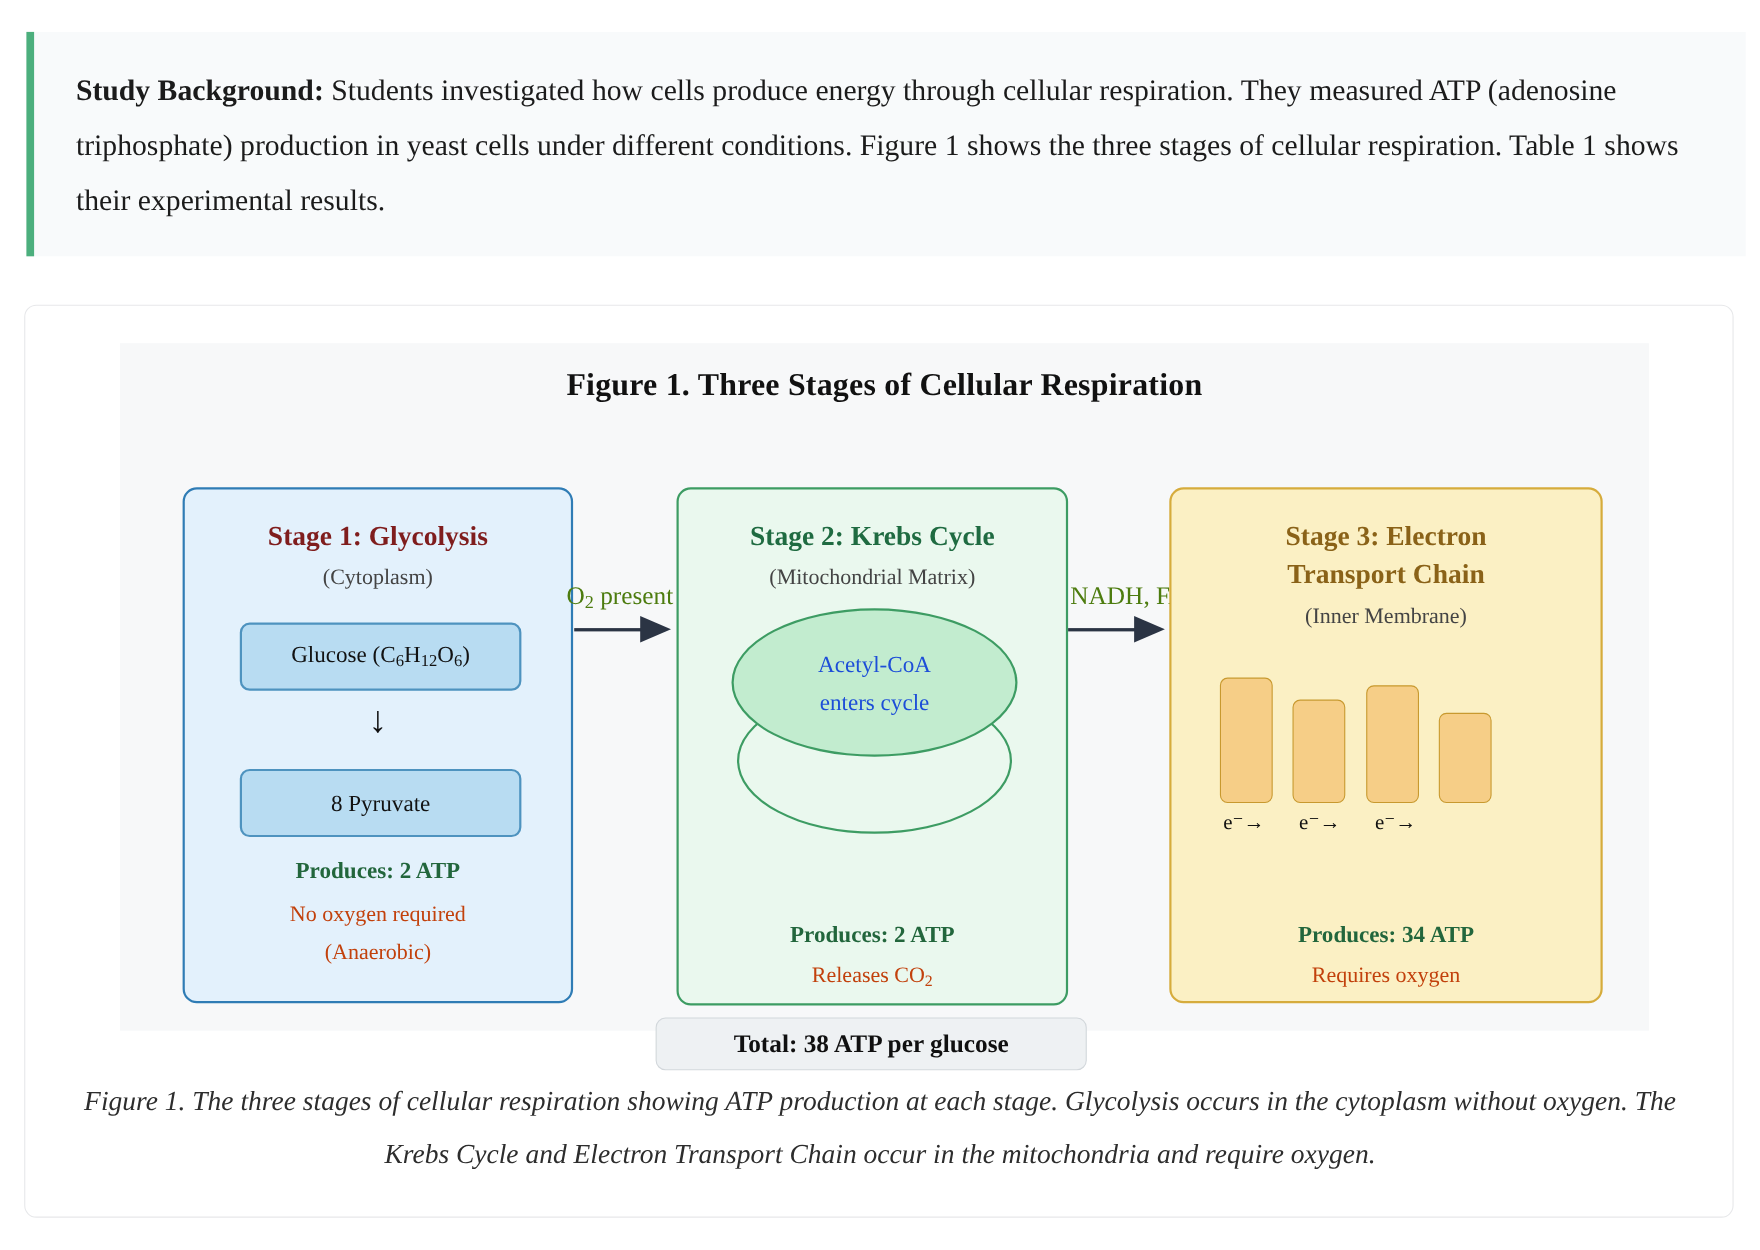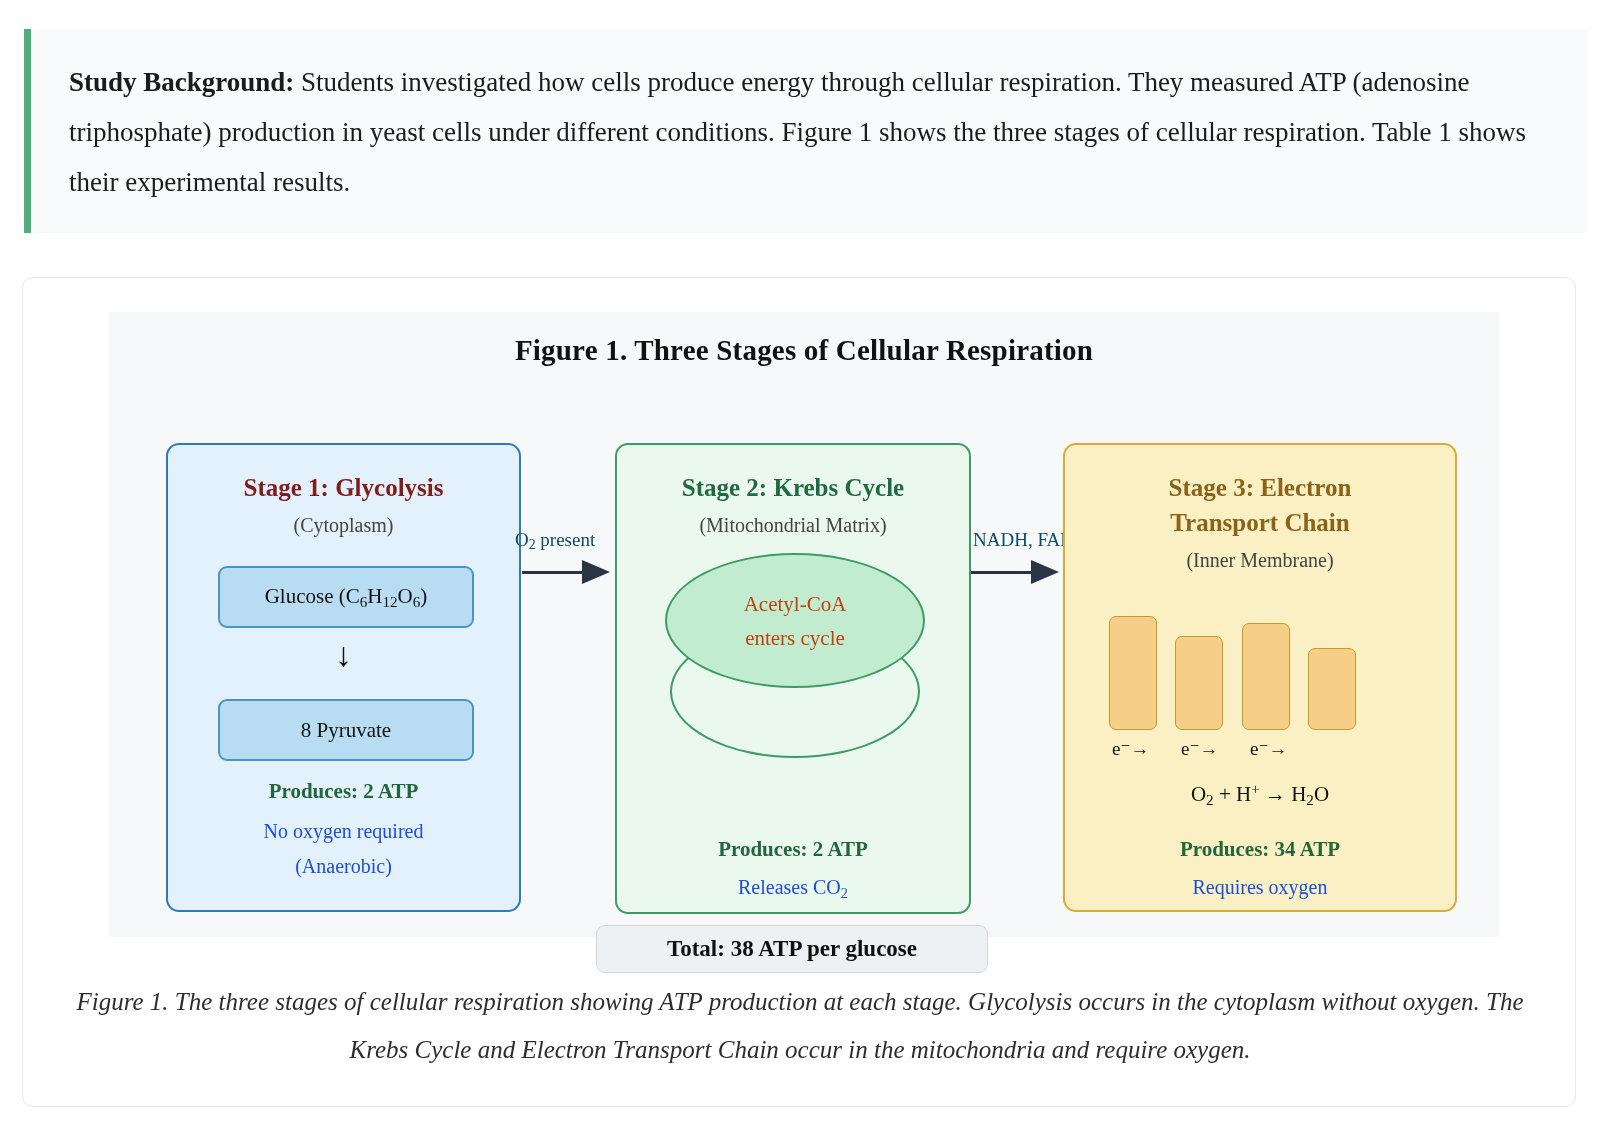--- a/index.html
+++ b/index.html
@@ -184,21 +184,21 @@
   .stage1 .produces { top: 334px; }
   .stage2 .produces { top: 392px; }
   .stage3 .produces { top: 392px; }
 
   .note {
     position: absolute;
     left: 0;
     width: 100%;
     text-align: center;
     font-size: 20px;
-    color: #1d4ed8;
+    color: #c2410c;
   }
   .stage1 .note-a { top: 375px; }
   .stage1 .note-b { top: 410px; }
   .stage2 .note-a { top: 431px; }
   .stage3 .note-a { top: 431px; }
 
   
   .mito-wrap {
     position: absolute;
     left: 0;
@@ -228,21 +228,21 @@
     background: #c2eccf;
     box-sizing: border-box;
     display: flex;
     flex-direction: column;
     align-items: center;
     justify-content: center;
     gap: 4px;
   }
   .mito-inner span {
     font-size: 21px;
-    color: #c2410c;
+    color: #1d4ed8;
     line-height: 30px;
   }
 
   
   .etc-wrap {
     position: absolute;
     left: 0;
     top: 145px;
     width: 100%;
     height: 140px;
@@ -311,22 +311,22 @@
     border-top: 12px solid transparent;
     border-bottom: 12px solid transparent;
     border-left: 28px solid #2b3444;
   }
   .conn1 .conn-head { left: 60px; }
   .conn2 .conn-head { left: 60px; }
 
   .conn-label {
     position: absolute;
     top: -25px;
-    font-size: 19px;
-    color: #0c4a6e;
+    font-size: 23px;
+    color: #4d7c0f;
     white-space: nowrap;
   }
   .conn1 .conn-label { left: -7px; }
   .conn2 .conn-label { left: 2px; }
 
   
   .total-box {
     position: absolute;
     left: 487px;
     top: 613px;
@@ -431,21 +431,20 @@
           <div class="complex cx3"></div>
           <div class="complex cx4"></div>
         </div>
 
         <div class="e-row">
           <span class="e-item e1">e⁻→</span>
           <span class="e-item e2">e⁻→</span>
           <span class="e-item e3">e⁻→</span>
         </div>
 
-        <div class="etc-eq"><span>O</span><sub>2</sub><span> + H</span><sup>+</sup><span> → H</span><sub>2</sub><span>O</span></div>
 
         <div class="produces">Produces: 34 ATP</div>
         <div class="note note-a">Requires oxygen</div>
       </div>
 
     </div>
 
     <div class="total-box">Total: 38 ATP per glucose</div>
 
   </div>

